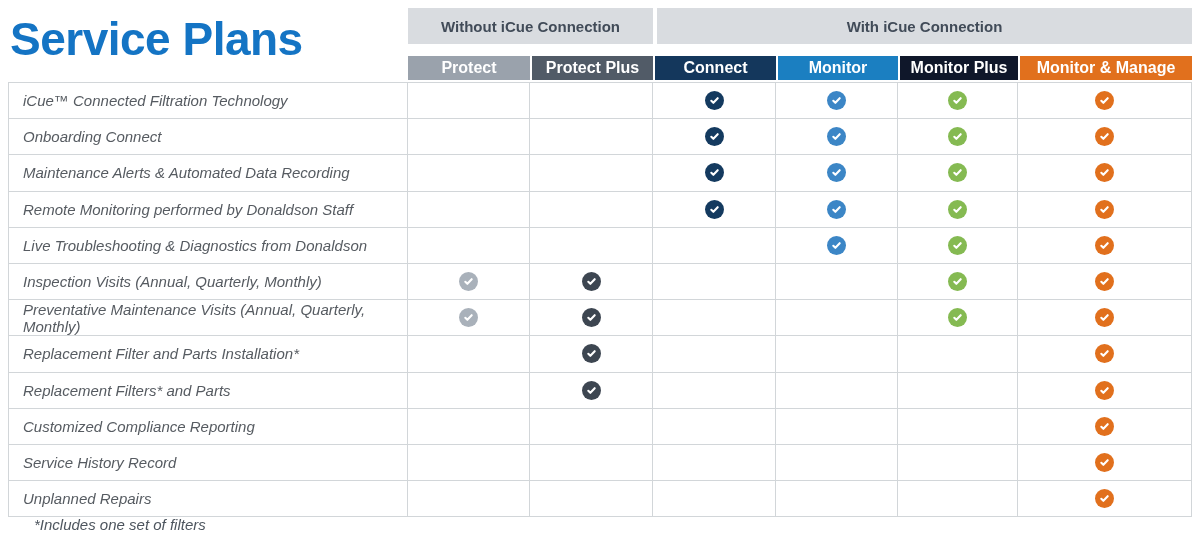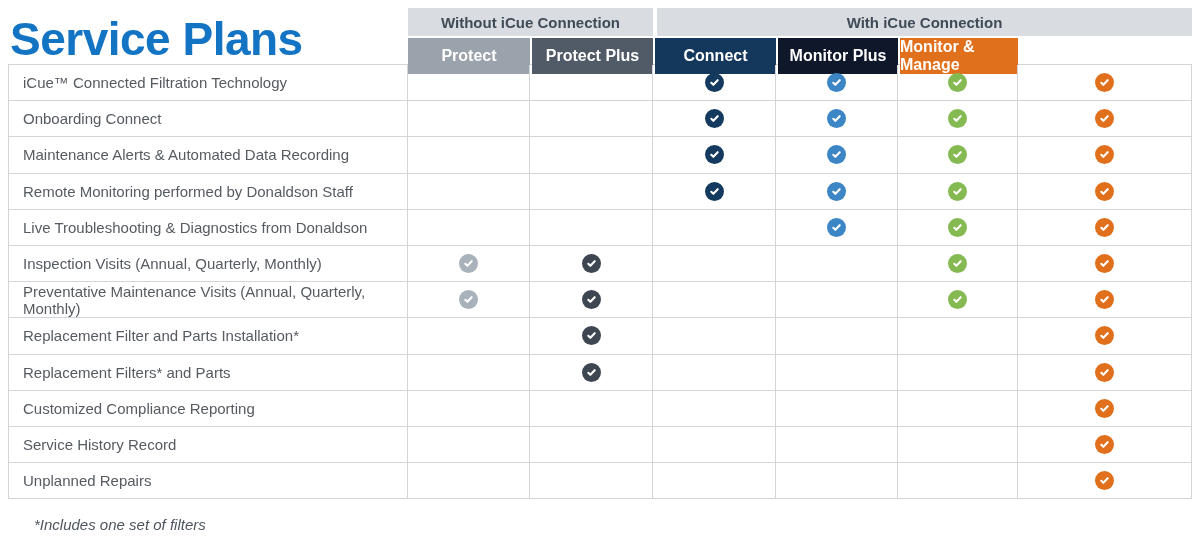--- a/index.html
+++ b/index.html
@@ -16,42 +16,42 @@
     font-size:46px;font-weight:700;letter-spacing:-0.5px;
   }
 
   
   .tablewrap{position:absolute;left:8px;top:8px;width:1184px;}
 
   
   .grouprow{
     display:grid;
     grid-template-columns:400px 245px 539px;
-    height:28px;margin-bottom:2px;
+    height:36px;margin-bottom:12px;
   }
   .group{
     display:flex;align-items:center;justify-content:center;
     font-size:15px;font-weight:700;
   }
   .g-with{margin-left:4px;}
 
   
   .planrow{
     display:grid;
     grid-template-columns:400px 122px 123px 123px 122px 120px 174px;
     height:24px;margin-bottom:2px;
   }
   .plan{
     display:flex;align-items:center;justify-content:center;
     color:#ffffff;font-size:16px;font-weight:700;
   }
   .plan + .plan{margin-left:2px;}
 
   
-  #tbody{border:1px solid var(--line,#d2d6d9);border-bottom:none;}
+  #tbody{border:1px solid var(--line,#d2d6d9);border-bottom:none;font-style:italic;}
   .brow{
     display:grid;
     grid-template-columns:399px 122px 123px 123px 122px 120px 173px;
     height:36.2px;box-sizing:border-box;
     border-bottom:1px solid var(--line,#d2d6d9);
     background:#ffffff;
   }
   .cell{
     display:flex;align-items:center;justify-content:center;
     box-sizing:border-box;
@@ -87,20 +87,21 @@
       <div></div>
       <div class="group g-without" style="background: rgb(217, 220, 224); color: rgb(65, 75, 88);">Without iCue Connection</div>
       <div class="group g-with" style="background: rgb(217, 220, 224); color: rgb(65, 75, 88);">With iCue Connection</div>
     </div>
 
     <div class="planrow">
       <div></div>
       <div class="plan" style="background: rgb(154, 162, 172);">Protect</div>
       <div class="plan" style="background: rgb(81, 91, 103);">Protect Plus</div>
       <div class="plan" style="background: rgb(20, 55, 92);">Connect</div>
+      <div class="plan" style="background: rgb(27, 127, 193);">Monitor</div>
       <div class="plan" style="background: #0f172a;">Monitor Plus</div>
       <div class="plan" style="background: rgb(225, 112, 29);">Monitor &amp; Manage</div>
     </div>
 
     <div id="tbody">
         <div class="brow">
           <div class="cell label" style="color: rgb(86, 91, 97);">iCue™ Connected Filtration Technology</div>
           <div class="cell check"></div>
           <div class="cell check"></div>
           <div class="cell check">

